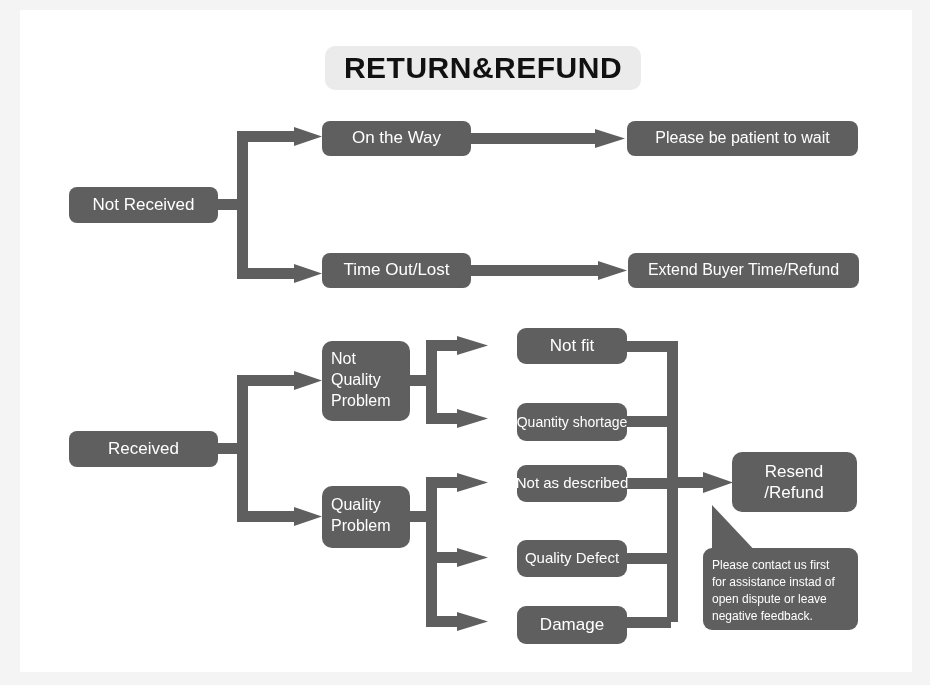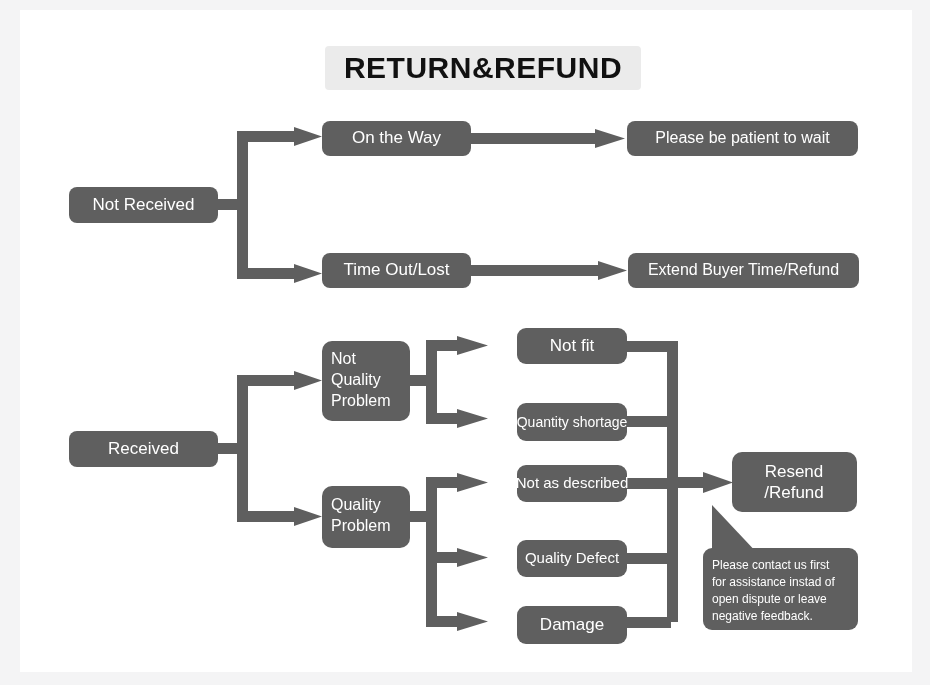--- a/index.html
+++ b/index.html
@@ -25,21 +25,21 @@
     height: 662px;
     background: #ffffff;
   }
   #title-wrap {
     position: absolute;
     left: 305px;
     top: 36px;
     width: 316px;
     height: 44px;
     background: #ebebeb;
-    border-radius: 4px;
+    border-radius: 10px;
     display: flex;
     align-items: center;
     justify-content: center;
   }
   #title-wrap .title-text {
     font-size: 30px;
     font-weight: bold;
     color: #111111;
     letter-spacing: 0.5px;
     line-height: 1;

